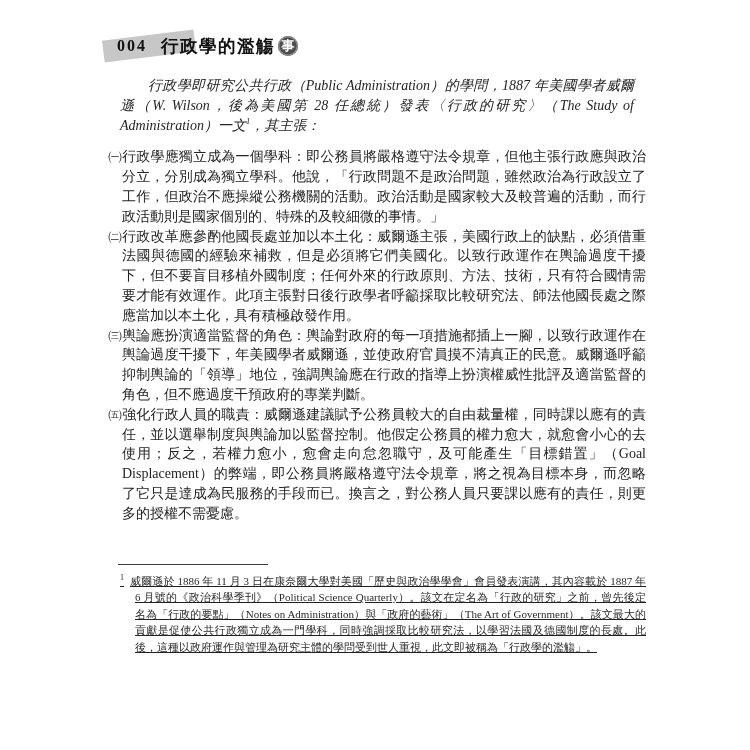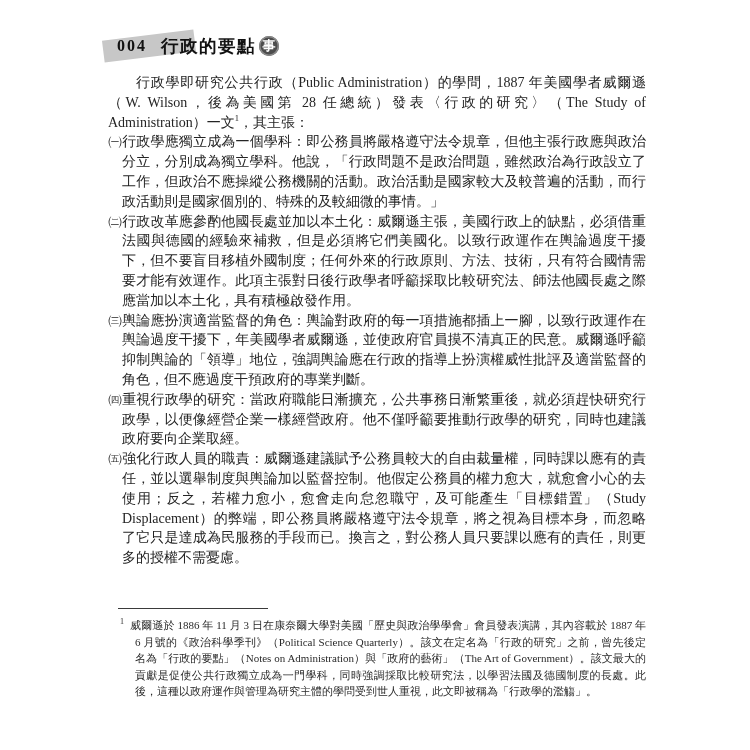--- a/index.html
+++ b/index.html
@@ -73,36 +73,38 @@
   }
   
   .bodytext {
     margin-top: 9px;
     font-size: 14px;
     line-height: 19.8px;
     text-align: justify;
     color: #242424;
   }
   .intro {
-    margin: 0;
+    margin: 12px;
     text-indent: 28px;
+    font-style: italic;
   }
   .claim {
     margin: 0;
     padding-left: 14px;
     text-indent: -14px;
   }
   sup.ref {
     font-size: 8.5px;
     line-height: 0;
     vertical-align: super;
   }
   
   .footnote {
     margin-top: 40px;
+    text-decoration: underline;
   }
   .fn-sep {
     width: 150px;
     height: 0;
     border: none;
     border-top: 1.5px solid #3a3a3a;
     margin: 0 0 8px 10px;
   }
   .fn-text {
     font-size: 11px;
@@ -120,33 +122,32 @@
 </style>
 </head>
 <body>
 
 <div class="page">
 
   <div class="header">
     <div class="badge"></div>
     <div class="header-row">
       <span class="page-num">004</span>
-      <span class="book-title">行政的要點</span>
+      <span class="book-title">行政學的濫觴</span>
       <span class="title-icon">事</span>
     </div>
   </div>
 
   <div class="bodytext">
     <p class="intro"><span>行政學即研究公共行政（Public Administration）的學問，1887 年美國學者威爾遜（W. Wilson，後為美國第 28 任總統）發表〈行政的研究〉（The Study of Administration）一文</span><sup class="ref">1</sup><span>，其主張：</span></p>
 
     <p class="claim"><span>㈠</span><span>行政學應獨立成為一個學科：即公務員將嚴格遵守法令規章，但他主張行政應與政治分立，分別成為獨立學科。他說，「行政問題不是政治問題，雖然政治為行政設立了工作，但政治不應操縱公務機關的活動。政治活動是國家較大及較普遍的活動，而行政活動則是國家個別的、特殊的及較細微的事情。」</span></p>
     <p class="claim"><span>㈡</span><span>行政改革應參酌他國長處並加以本土化：威爾遜主張，美國行政上的缺點，必須借重法國與德國的經驗來補救，但是必須將它們美國化。以致行政運作在輿論過度干擾下，但不要盲目移植外國制度；任何外來的行政原則、方法、技術，只有符合國情需要才能有效運作。此項主張對日後行政學者呼籲採取比較研究法、師法他國長處之際應當加以本土化，具有積極啟發作用。</span></p>
     <p class="claim"><span>㈢</span><span>輿論應扮演適當監督的角色：輿論對政府的每一項措施都插上一腳，以致行政運作在輿論過度干擾下，年美國學者威爾遜，並使政府官員摸不清真正的民意。威爾遜呼籲抑制輿論的「領導」地位，強調輿論應在行政的指導上扮演權威性批評及適當監督的角色，但不應過度干預政府的專業判斷。</span></p>
-    <p class="claim"><span>㈣</span><span>重視行政學的研究：當政府職能日漸擴充，公共事務日漸繁重後，就必須趕快研究行政學，以便像經營企業一樣經營政府。他不僅呼籲要推動行政學的研究，同時也建議政府要向企業取經。</span></p>
-    <p class="claim"><span>㈤</span><span>強化行政人員的職責：威爾遜建議賦予公務員較大的自由裁量權，同時課以應有的責任，並以選舉制度與輿論加以監督控制。他假定公務員的權力愈大，就愈會小心的去使用；反之，若權力愈小，愈會走向怠忽職守，及可能產生「目標錯置」（Study Displacement）的弊端，即公務員將嚴格遵守法令規章，將之視為目標本身，而忽略了它只是達成為民服務的手段而已。換言之，對公務人員只要課以應有的責任，則更多的授權不需憂慮。</span></p>
+    <p class="claim"><span>㈤</span><span>強化行政人員的職責：威爾遜建議賦予公務員較大的自由裁量權，同時課以應有的責任，並以選舉制度與輿論加以監督控制。他假定公務員的權力愈大，就愈會小心的去使用；反之，若權力愈小，愈會走向怠忽職守，及可能產生「目標錯置」（Goal Displacement）的弊端，即公務員將嚴格遵守法令規章，將之視為目標本身，而忽略了它只是達成為民服務的手段而已。換言之，對公務人員只要課以應有的責任，則更多的授權不需憂慮。</span></p>
   </div>
 
   <div class="footnote">
     <hr class="fn-sep">
     <p class="fn-text"><sup class="ref">1</sup><span>威爾遜於 1886 年 11 月 3 日在康奈爾大學對美國「歷史與政治學學會」會員發表演講，其內容載於 1887 年 6 月號的《政治科學季刊》（Political Science Quarterly）。該文在定名為「行政的研究」之前，曾先後定名為「行政的要點」（Notes on Administration）與「政府的藝術」（The Art of Government）。該文最大的貢獻是促使公共行政獨立成為一門學科，同時強調採取比較研究法，以學習法國及德國制度的長處。此後，這種以政府運作與管理為研究主體的學問受到世人重視，此文即被稱為「行政學的濫觴」。</span></p>
   </div>
 
 </div>
 
 </body></html>

